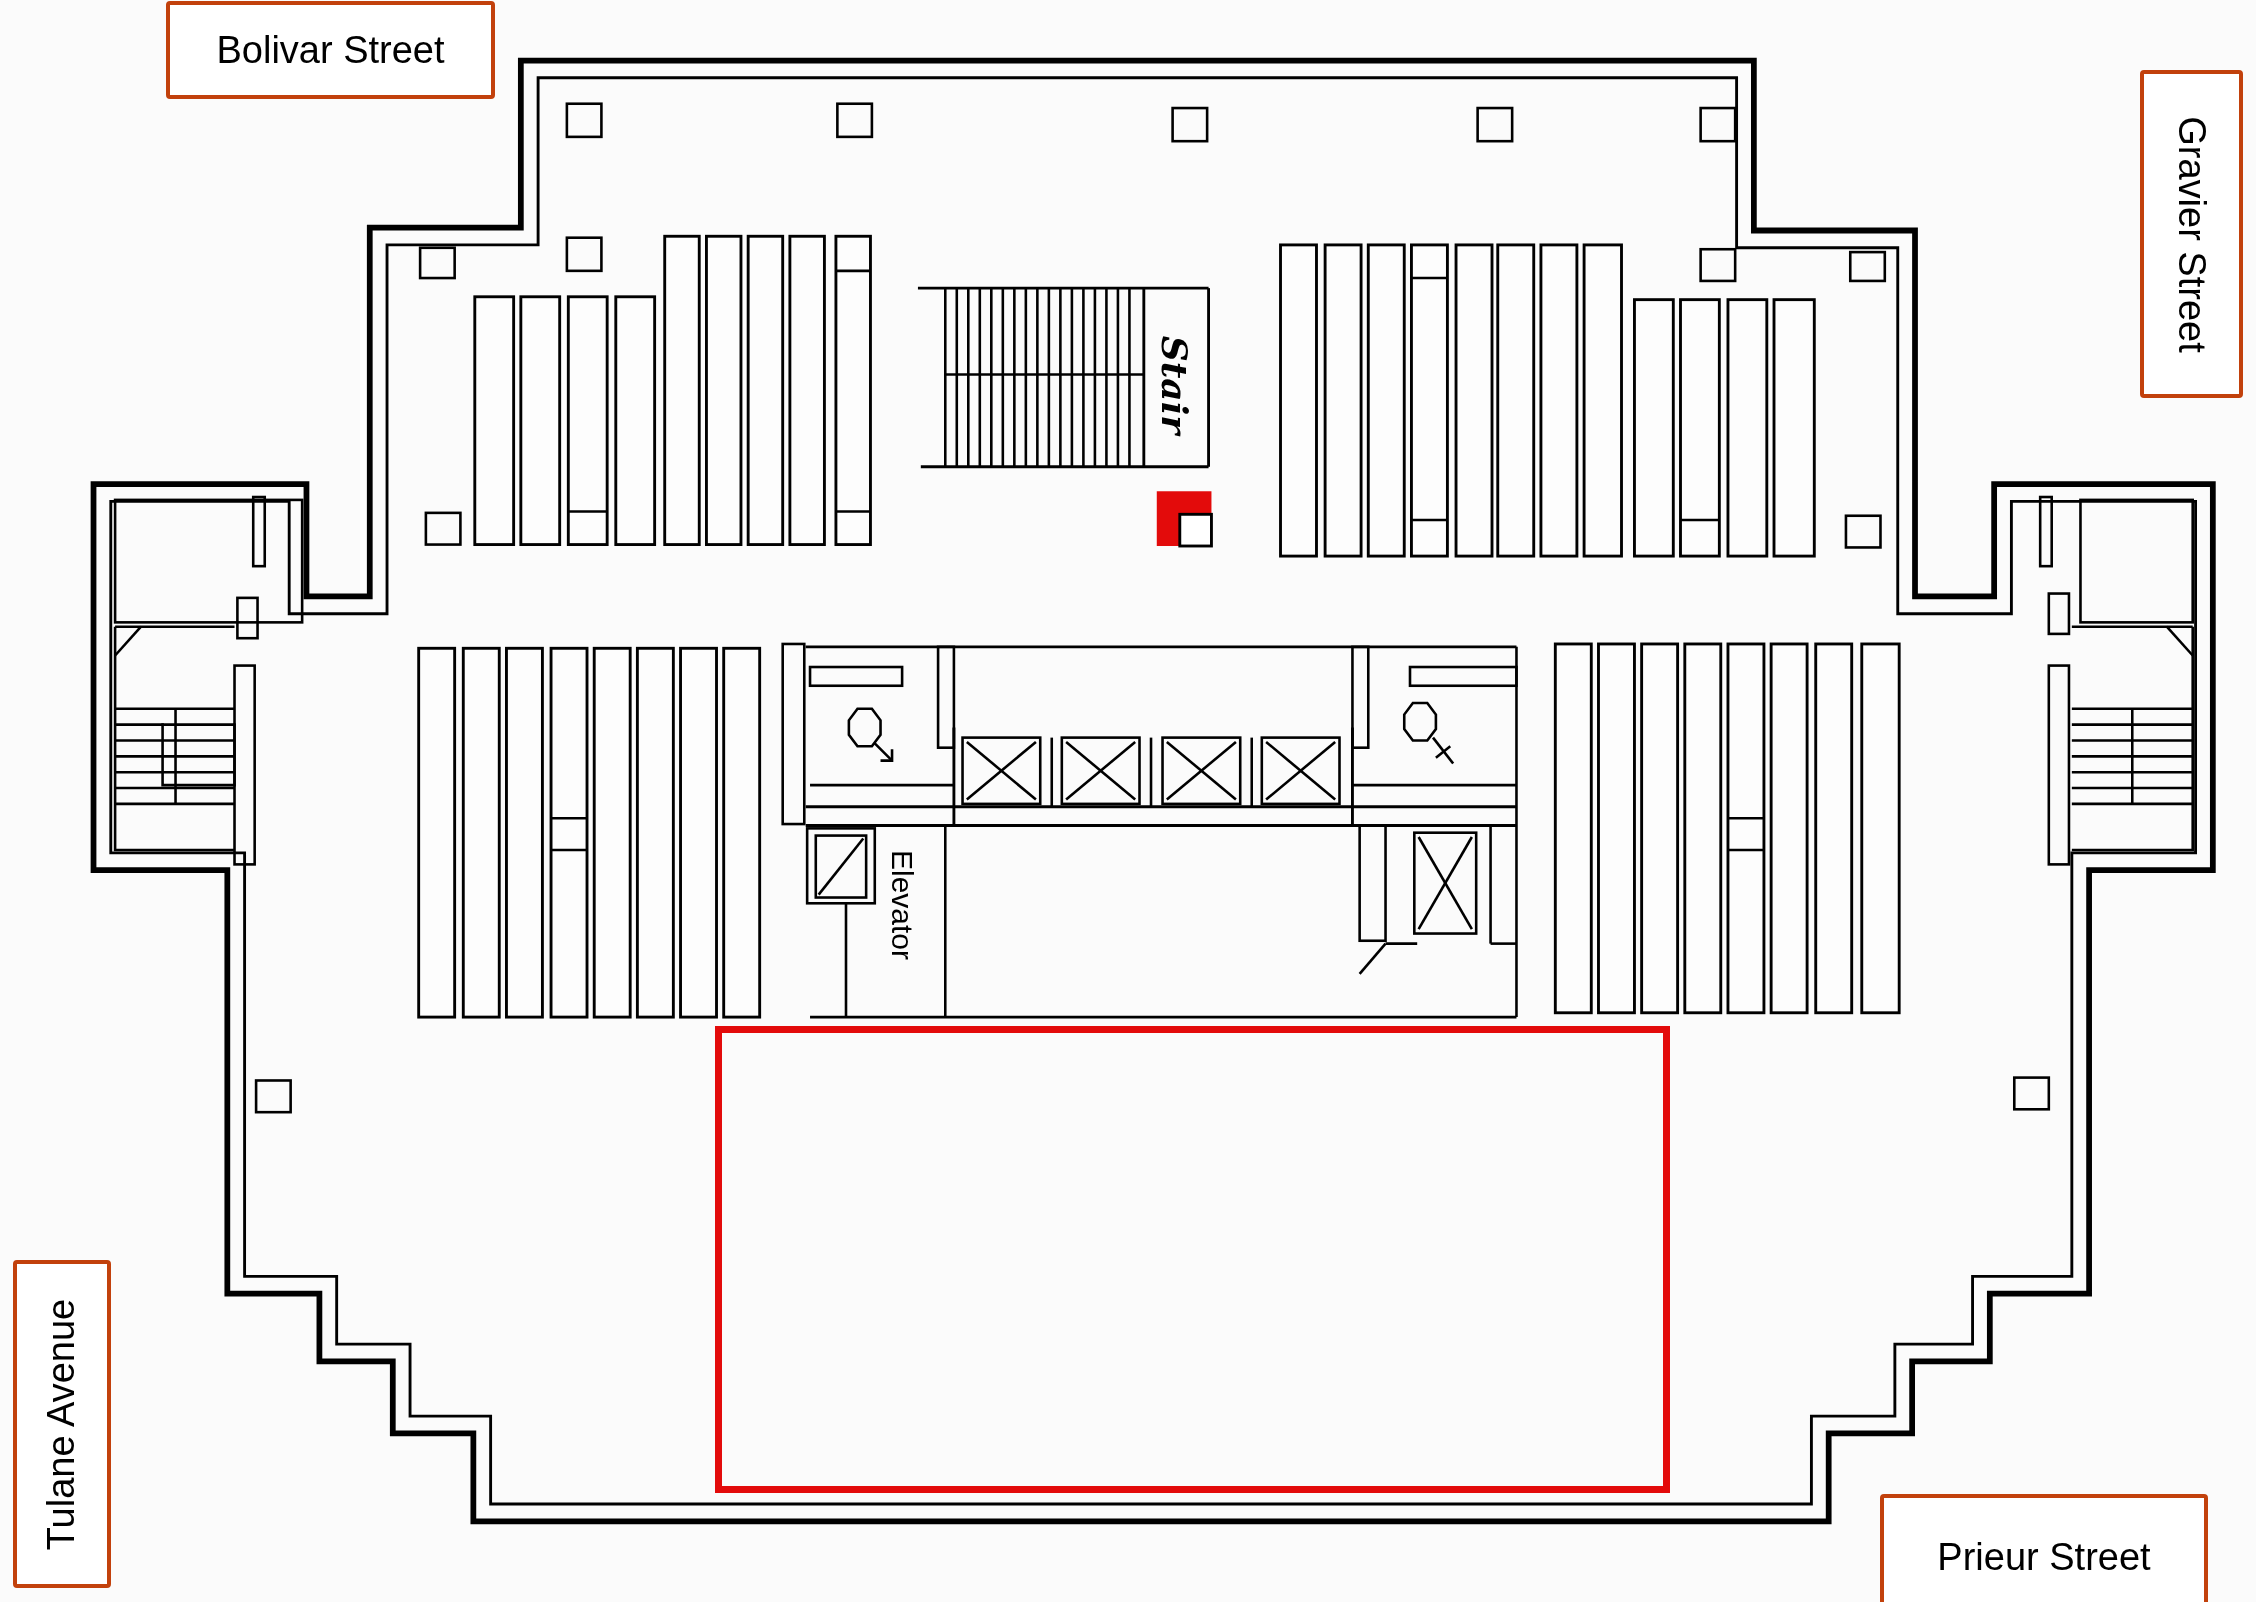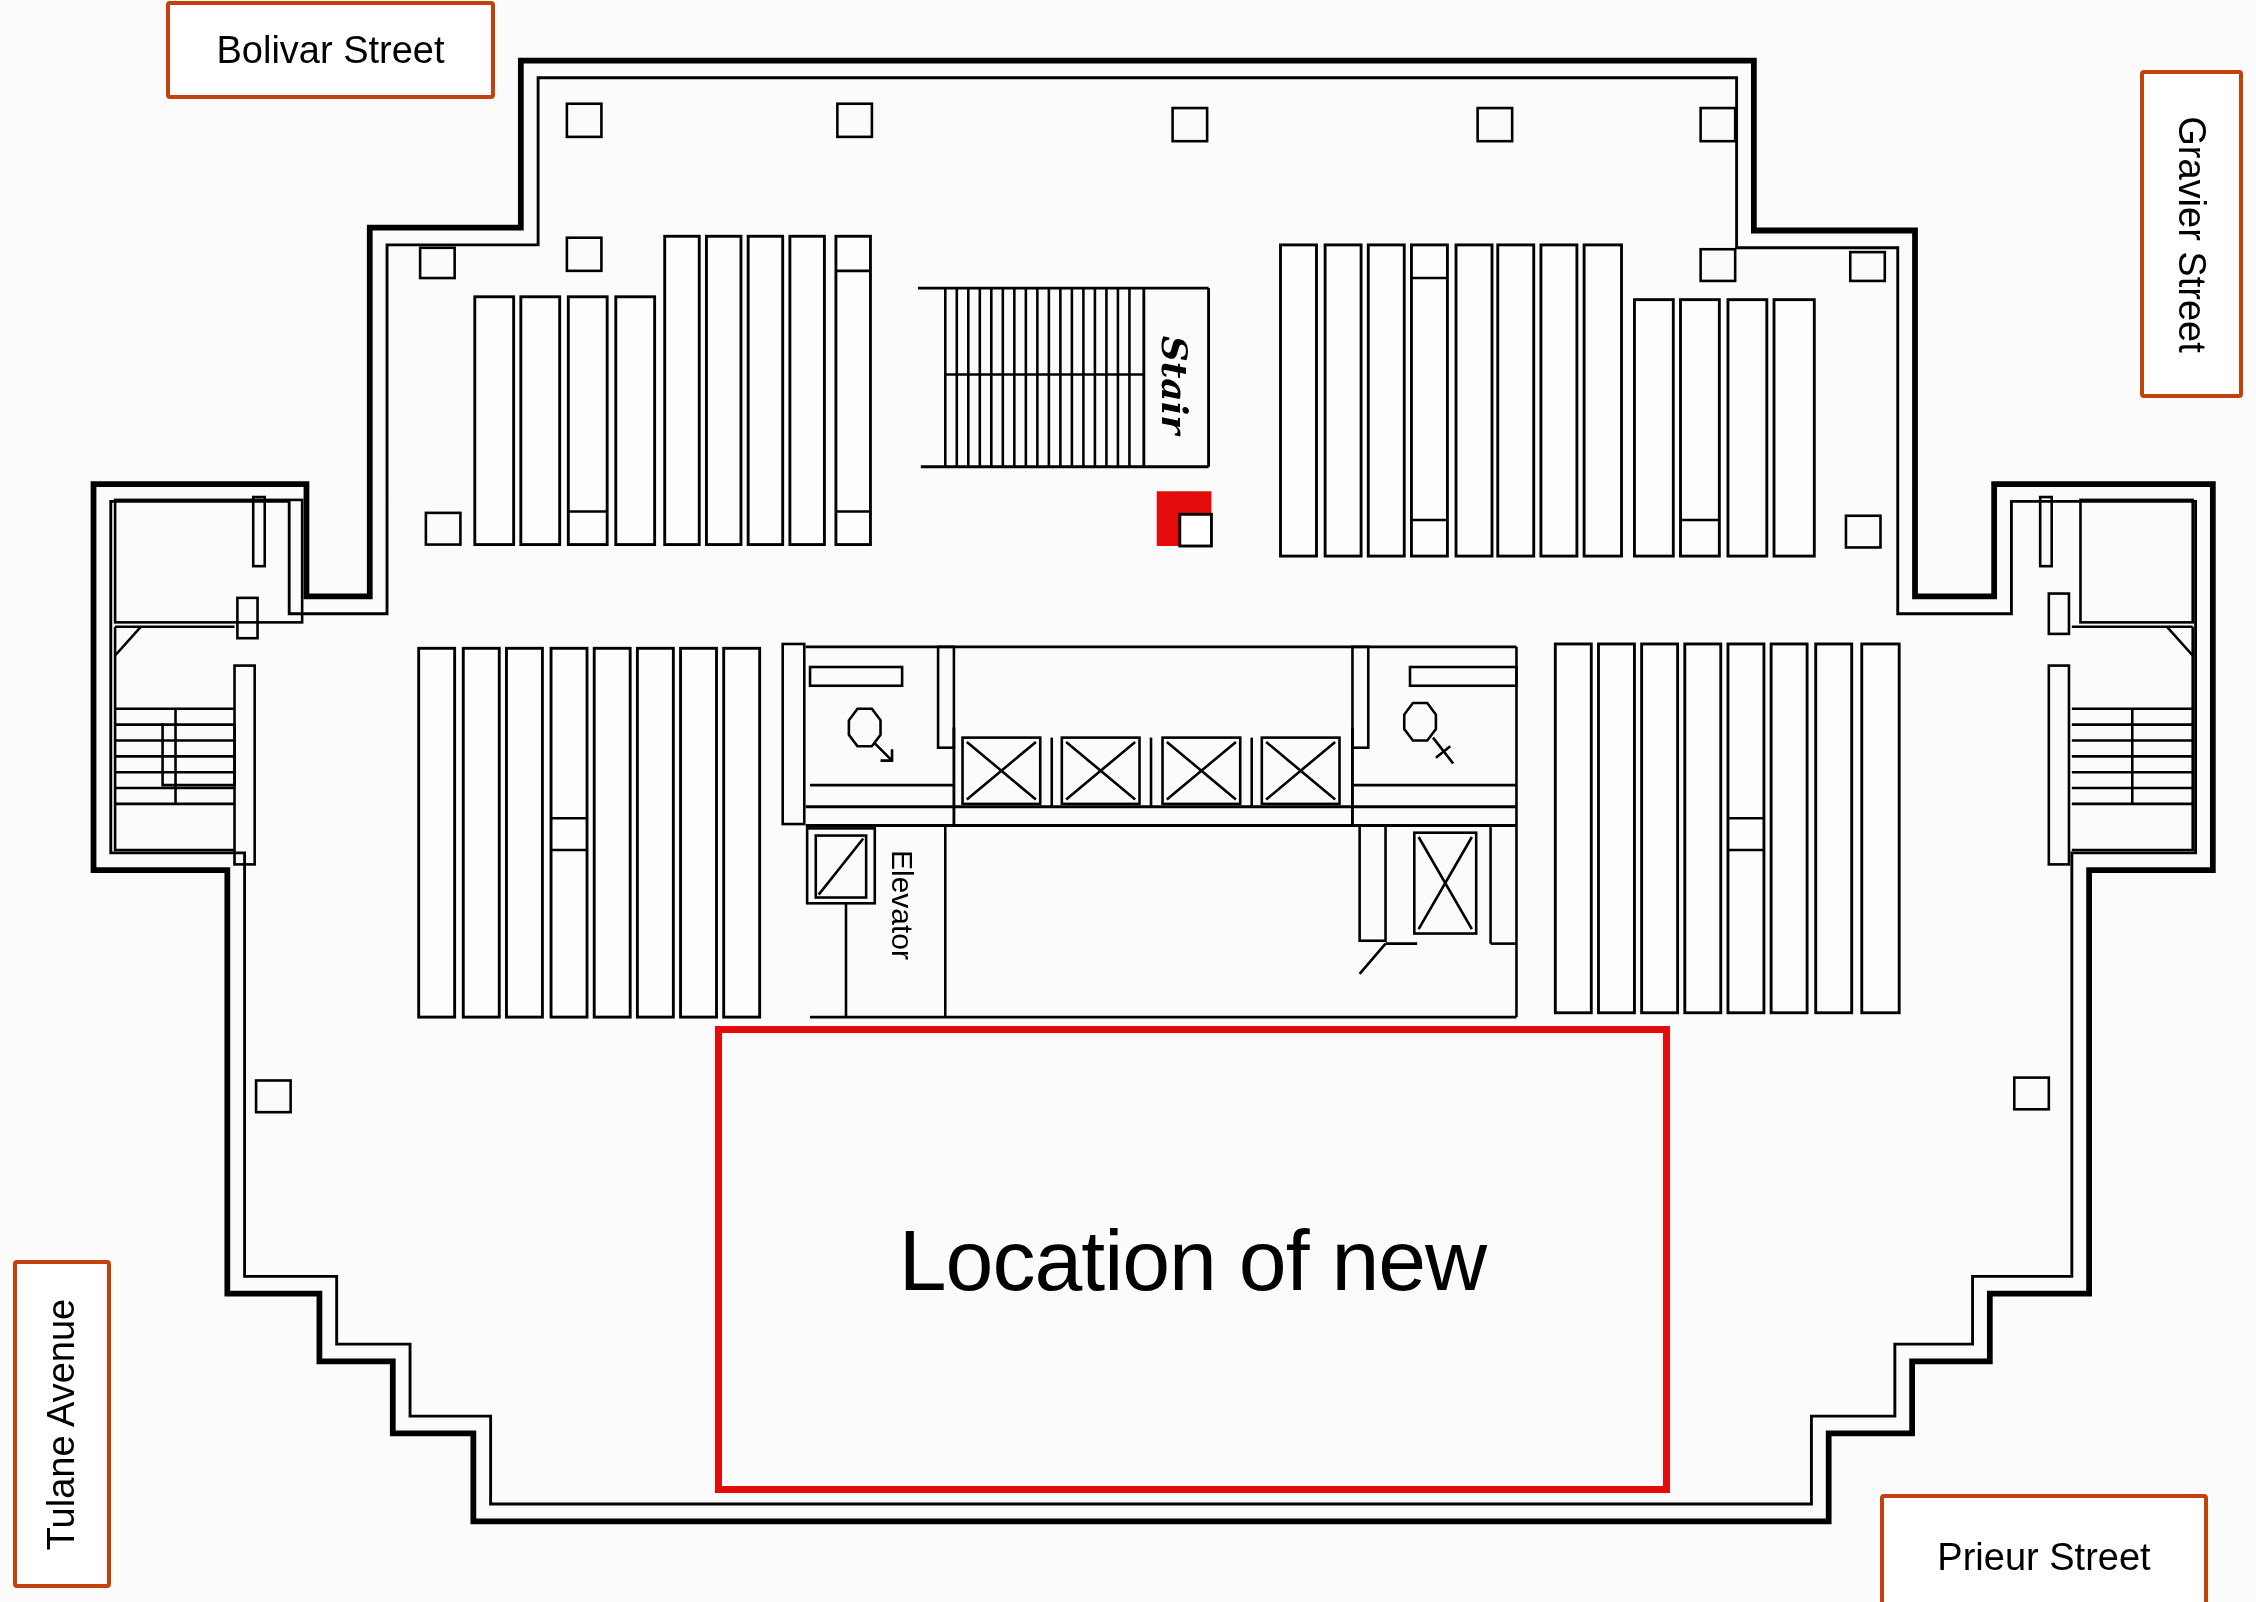--- a/index.html
+++ b/index.html
@@ -259,14 +259,13 @@
   <span>Gravier Street</span>
 </div>
 <div class="street-label vert-ccw" style="left:13px; top:1260px; width:98px; height:328px;">
   <span>Tulane Avenue</span>
 </div>
 <div class="street-label" style="left:1880px; top:1494px; width:328px; height:126px;">
   <span>Prieur Street</span>
 </div>
 
 <div class="server-room">
-  <div>Location of new</div>
 </div>
 
 </body></html>

